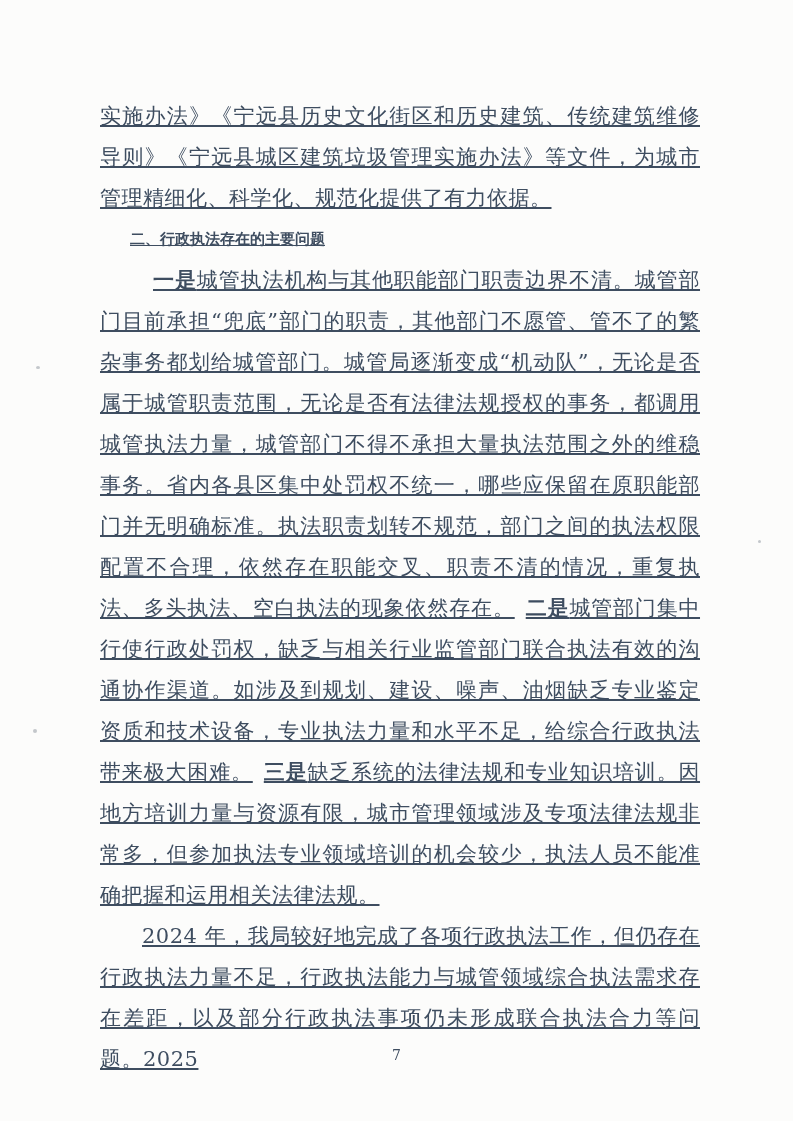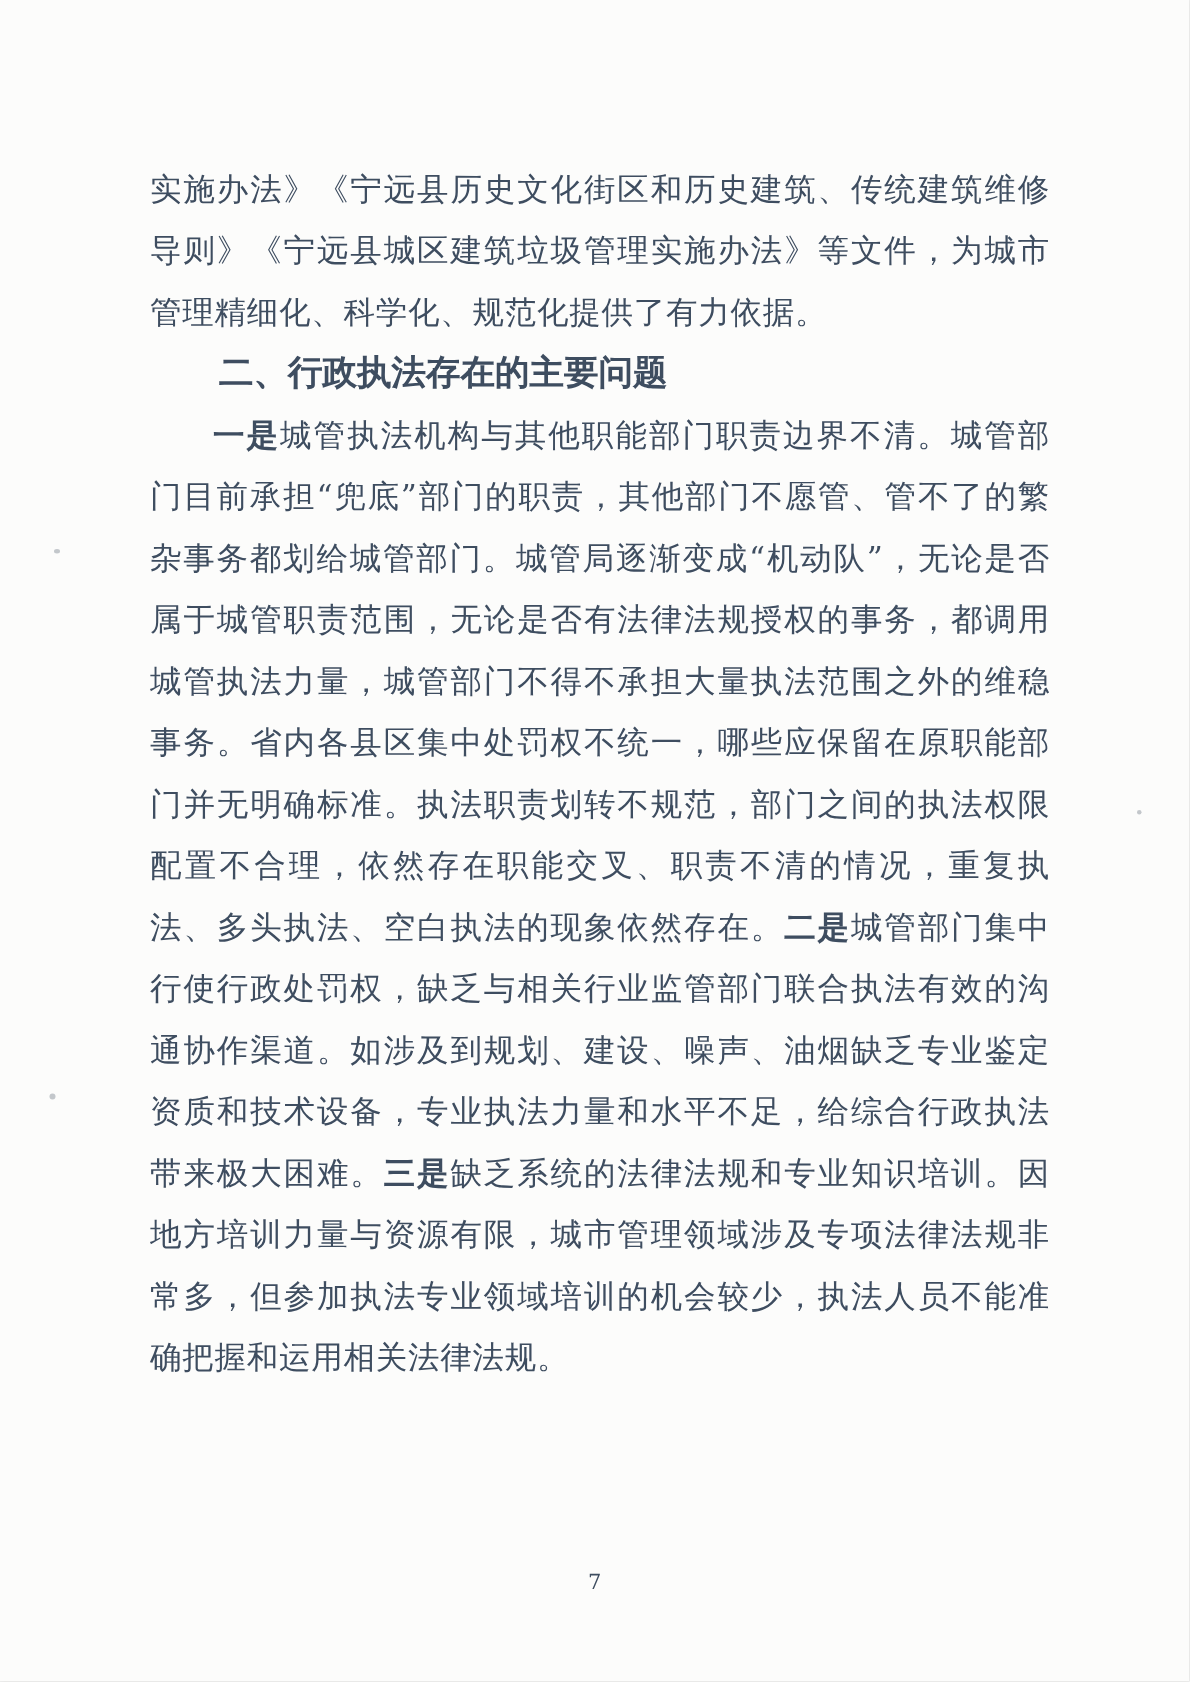--- a/index.html
+++ b/index.html
@@ -14,45 +14,47 @@
     height: 1121px;
     margin: 0 auto;
     background: var(--paper, #fcfcfb);
     color: var(--ink, #3e4d60);
     overflow: hidden;
     box-shadow: 0 0 4px rgba(0,0,0,0.15);
   }
   .content {
     position: absolute;
     left: 100px;
-    top: 106px;
+    top: 96px;
     width: 600px;
+    text-decoration: underline;
   }
   .body-text {
     margin: 0;
     font-size: 21px;
     line-height: 41px;
     text-align: justify;
     letter-spacing: 0.5px;
     word-break: break-all;
   }
   .indent { text-indent: 2em; }
   .no-indent { text-indent: 0; }
   .heading {
     margin: 0;
-    font-size: 23px;
+    font-size: 15px;
     line-height: 41px;
     font-weight: bold;
     text-indent: 2em;
     font-family: "DejaVu Sans", "Liberation Sans", sans-serif;
     color: var(--ink, #394756);
   }
   .body-text strong {
     font-weight: bold;
     font-family: "DejaVu Sans", "Liberation Sans", sans-serif;
+    margin-left: 11px;
   }
   .page-number {
     position: absolute;
     bottom: 58px;
     left: 0;
     width: 100%;
     text-align: center;
     font-size: 14px;
     color: var(--ink, #3e4d60);
   }
@@ -77,18 +79,19 @@
 
   <div class="content">
 
     <p class="body-text no-indent">实施办法》《宁远县历史文化街区和历史建筑、传统建筑维修导则》《宁远县城区建筑垃圾管理实施办法》等文件，为城市管理精细化、科学化、规范化提供了有力依据。</p>
 
     <h2 class="heading">二、行政执法存在的主要问题</h2>
 
     <p class="body-text indent"><strong>一是</strong><span>城管执法机构与其他职能部门职责边界不清。城管部门目前承担“兜底”部门的职责，其他部门不愿管、管不了的繁杂事务都划给城管部门。城管局逐渐变成“机动队”，无论是否属于城管职责范围，无论是否有法律法规授权的事务，都调用城管执法力量，城管部门不得不承担大量执法范围之外的维稳事务。省内各县区集中处罚权不统一，哪些应保留在原职能部门并无明确标准。执法职责划转不规范，部门之间的执法权限配置不合理，依然存在职能交叉、职责不清的情况，重复执法、多头执法、空白执法的现象依然存在。</span><strong>二是</strong><span>城管部门集中行使行政处罚权，缺乏与相关行业监管部门联合执法有效的沟通协作渠道。如涉及到规划、建设、噪声、油烟缺乏专业鉴定资质和技术设备，专业执法力量和水平不足，给综合行政执法带来极大困难。</span><strong>三是</strong><span>缺乏系统的法律法规和专业知识培训。因地方培训力量与资源有限，城市管理领域涉及专项法律法规非常多，但参加执法专业领域培训的机会较少，执法人员不能准确把握和运用相关法律法规。</span></p>
 
 
+    <p class="body-text indent">2024 年，我局较好地完成了各项行政执法工作，但仍存在行政执法力量不足，行政执法能力与城管领域综合执法需求存在差距，以及部分行政执法事项仍未形成联合执法合力等问题。2025</p>
 
   </div>
 
   <div class="page-number">7</div>
 
 </div>
 
 </body></html>

